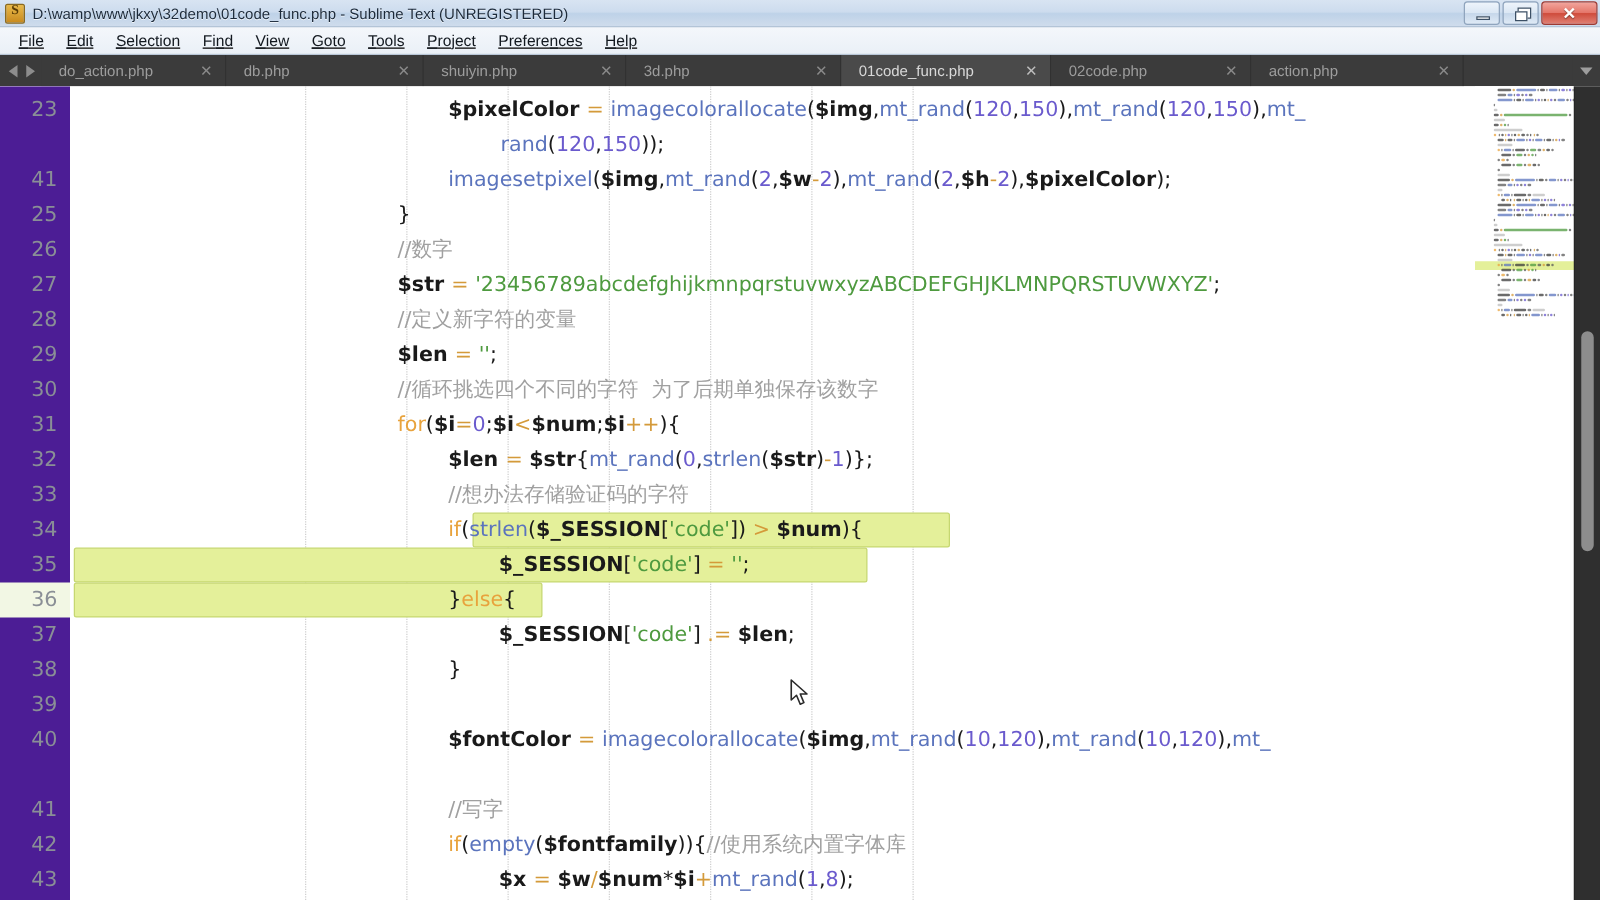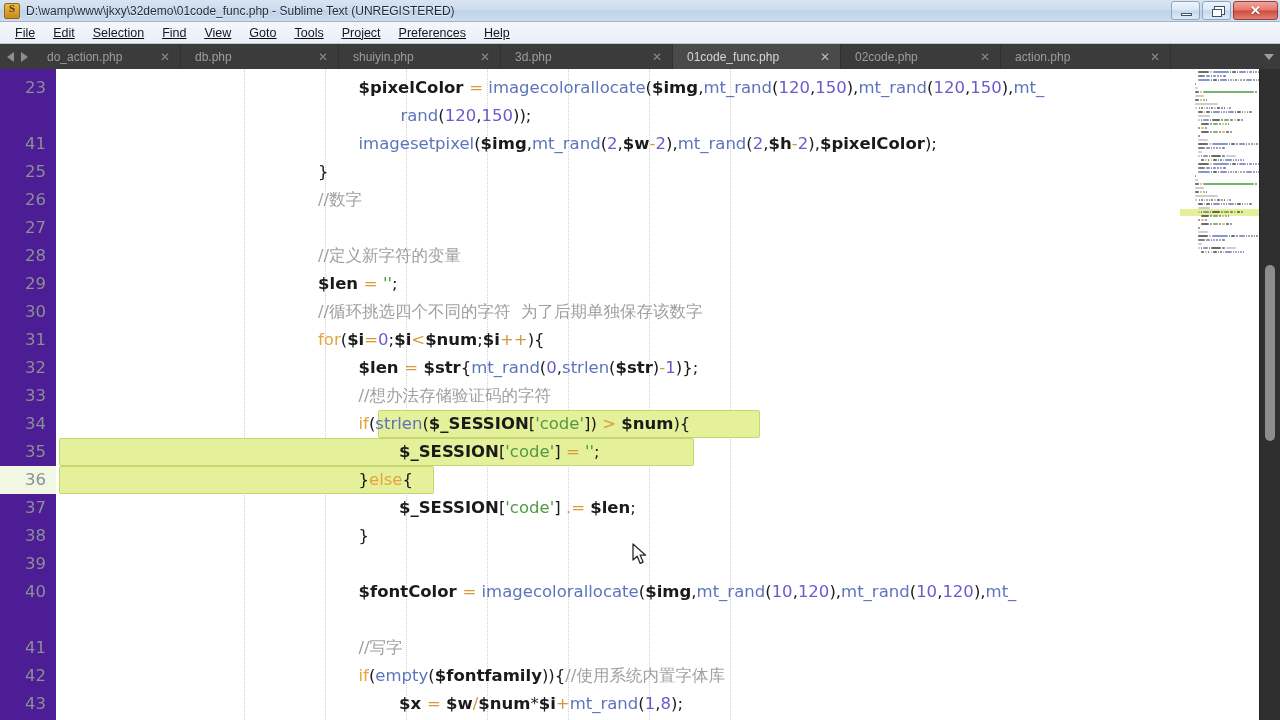--- a/index.html
+++ b/index.html
@@ -265,20 +265,21 @@
         <div class="iguide" style="left: 350px;"></div>
         <div class="iguide" style="left: 431px;"></div>
         <div class="iguide" style="left: 512px;"></div>
         <div class="iguide" style="left: 593px;"></div>
         <div class="iguide" style="left: 674px;"></div>
         <div class="row" style="top: 5px; padding-left: 302.5px;"><span class="var">$pixelColor </span><span class="op">= </span><span class="fn">imagecolorallocate</span><span class="pl">(</span><span class="var">$img</span><span class="pl">,</span><span class="fn">mt_rand</span><span class="pl">(</span><span class="num">120</span><span class="pl">,</span><span class="num">150</span><span class="pl">),</span><span class="fn">mt_rand</span><span class="pl">(</span><span class="num">120</span><span class="pl">,</span><span class="num">150</span><span class="pl">),</span><span class="fn">mt_</span></div>
         <div class="row" style="top: 33px; padding-left: 302.5px;"><span class="pl">        </span><span class="fn">rand</span><span class="pl">(</span><span class="num">120</span><span class="pl">,</span><span class="num">150</span><span class="pl">));</span></div>
         <div class="row" style="top: 61px; padding-left: 302.5px;"><span class="fn">imagesetpixel</span><span class="pl">(</span><span class="var">$img</span><span class="pl">,</span><span class="fn">mt_rand</span><span class="pl">(</span><span class="num">2</span><span class="pl">,</span><span class="var">$w</span><span class="op">-</span><span class="num">2</span><span class="pl">),</span><span class="fn">mt_rand</span><span class="pl">(</span><span class="num">2</span><span class="pl">,</span><span class="var">$h</span><span class="op">-</span><span class="num">2</span><span class="pl">),</span><span class="var">$pixelColor</span><span class="pl">);</span></div>
         <div class="row" style="top: 89px; padding-left: 262px;"><span class="pl">}</span></div>
         <div class="row" style="top: 117px; padding-left: 262px;"><span class="cmt">//数字</span></div>
+        <div class="row" style="top: 145px; padding-left: 262px;"><span class="var">$str </span><span class="op">= </span><span class="str">'23456789abcdefghijkmnpqrstuvwxyzABCDEFGHJKLMNPQRSTUVWXYZ'</span><span class="pl">;</span></div>
         <div class="row" style="top: 173px; padding-left: 262px;"><span class="cmt">//定义新字符的变量</span></div>
         <div class="row" style="top: 201px; padding-left: 262px;"><span class="var">$len </span><span class="op">= </span><span class="str">''</span><span class="pl">;</span></div>
         <div class="row" style="top: 229px; padding-left: 262px;"><span class="cmt">//循环挑选四个不同的字符  为了后期单独保存该数字</span></div>
         <div class="row" style="top: 257px; padding-left: 262px;"><span class="k">for</span><span class="pl">(</span><span class="var">$i</span><span class="op">=</span><span class="num">0</span><span class="pl">;</span><span class="var">$i</span><span class="op">&lt;</span><span class="var">$num</span><span class="pl">;</span><span class="var">$i</span><span class="op">++</span><span class="pl">){</span></div>
         <div class="row" style="top: 285px; padding-left: 302.5px;"><span class="var">$len </span><span class="op">= </span><span class="var">$str</span><span class="pl">{</span><span class="fn">mt_rand</span><span class="pl">(</span><span class="num">0</span><span class="pl">,</span><span class="fn">strlen</span><span class="pl">(</span><span class="var">$str</span><span class="pl">)</span><span class="op">-</span><span class="num">1</span><span class="pl">)};</span></div>
         <div class="row" style="top: 313px; padding-left: 302.5px;"><span class="cmt">//想办法存储验证码的字符</span></div>
         <div class="sel" style="top: 341px; left: 322px; width: 382px;"></div>
         <div class="row" style="top: 341px; padding-left: 302.5px;"><span class="k">if</span><span class="pl">(</span><span class="fn">strlen</span><span class="pl">(</span><span class="var">$_SESSION</span><span class="pl">[</span><span class="str">'code'</span><span class="pl">]) </span><span class="cmp">&gt; </span><span class="var">$num</span><span class="pl">){</span></div>
         <div class="sel" style="top: 369px; left: 3px; width: 635px;"></div>
         <div class="row" style="top: 369px; padding-left: 343px;"><span class="var">$_SESSION</span><span class="pl">[</span><span class="str">'code'</span><span class="pl">] </span><span class="op">= </span><span class="str">''</span><span class="pl">;</span></div>

